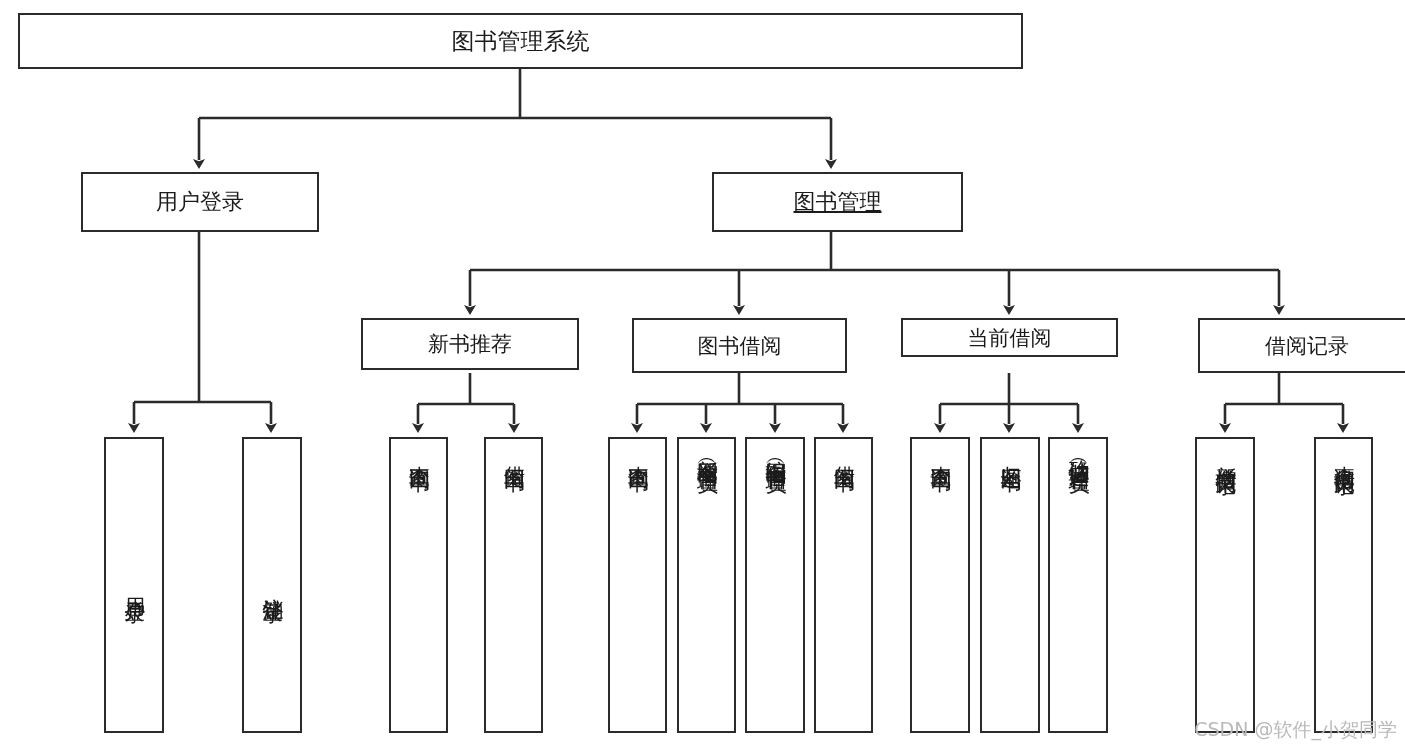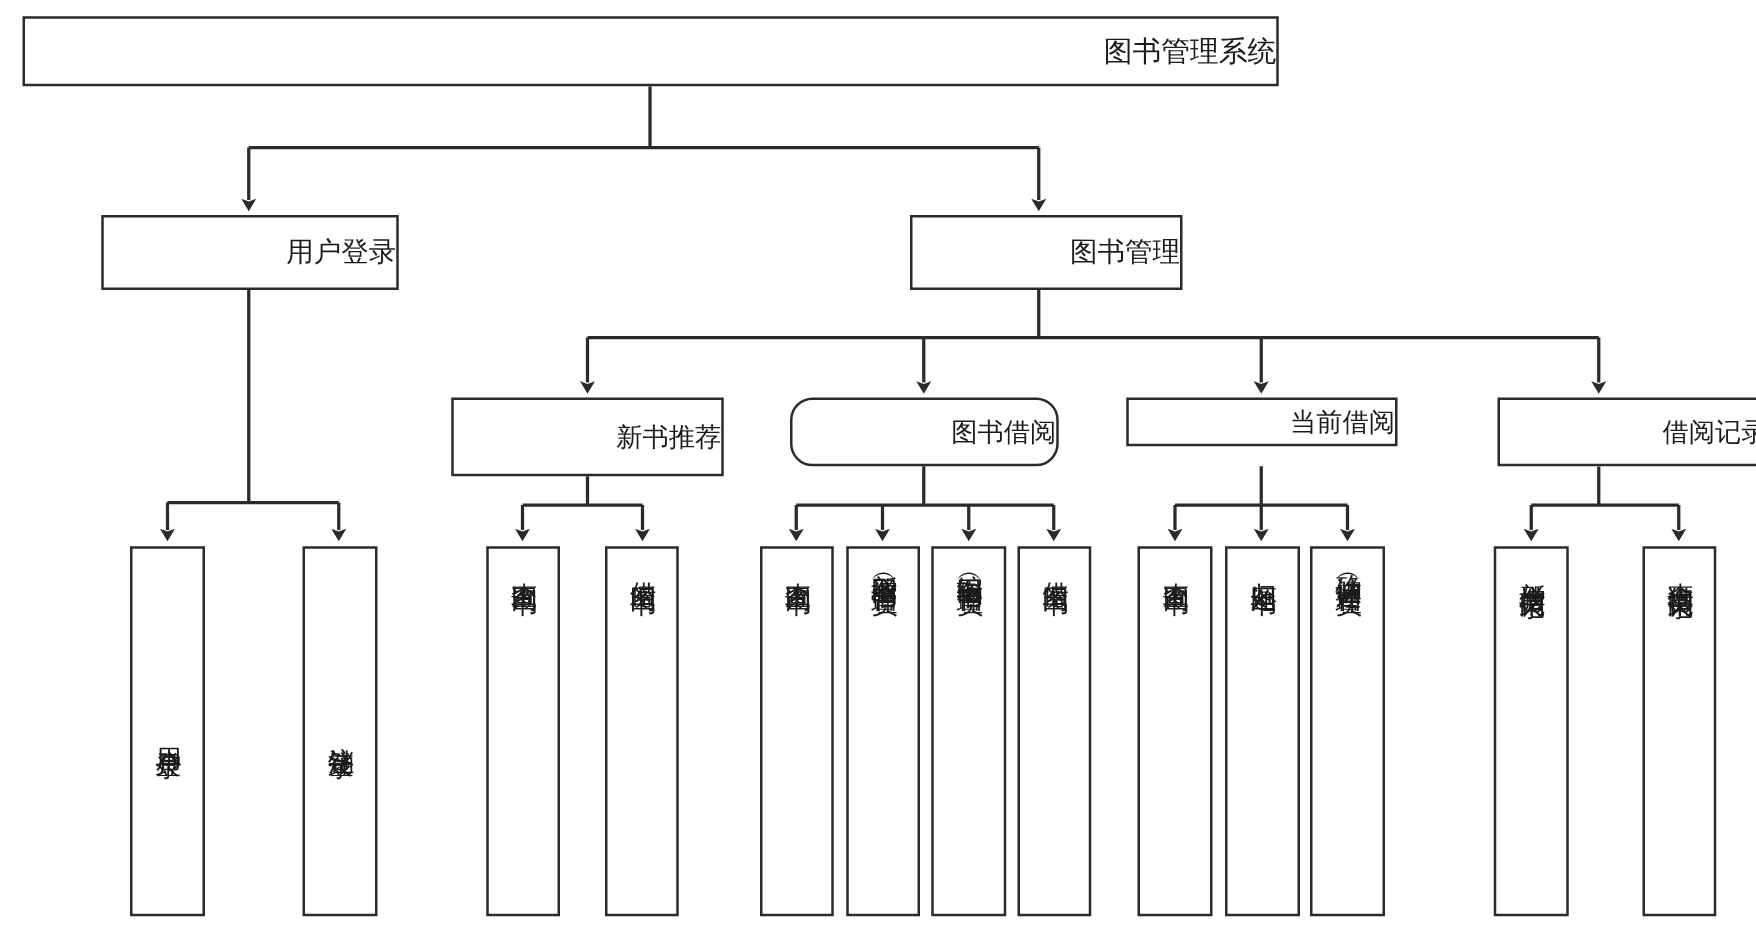--- a/index.html
+++ b/index.html
@@ -26,21 +26,21 @@
     height: 747px;
   }
   
   .node {
     position: absolute;
     box-sizing: border-box;
     background: #ffffff;
     border: 2px solid #2b2b2b;
     display: flex;
     align-items: center;
-    justify-content: flex-end;
+    justify-content: center;
     color: #1b1b1b;
     z-index: 3;
   }
   .node.root {
     font-size: 23px;
   }
   .node.level2 {
     font-size: 22px;
   }
   .node.level3 {
@@ -146,27 +146,27 @@
     </g>
   </svg>
 
   <div id="nodes-layer">
       <div class="node root" style="left: 18px; top: 13px; width: 1005px; height: 56px;">
         <span>图书管理系统</span>
       </div>
       <div class="node level2" style="left: 81px; top: 172px; width: 238px; height: 60px;">
         <span>用户登录</span>
       </div>
-      <div class="node level2" style="left: 728px; top: 172px; width: 218px; height: 60px;">
+      <div class="node level2" style="left: 712px; top: 172px; width: 251px; height: 60px; text-decoration: underline;">
         <span>图书管理</span>
       </div>
-      <div class="node level3" style="left: 361px; top: 318px; width: 218px; height: 63px;">
+      <div class="node level3" style="left: 361px; top: 318px; width: 218px; height: 52px;">
         <span>新书推荐</span>
       </div>
-      <div class="node level3" style="left: 632px; top: 318px; width: 215px; height: 55px; border-radius: 18px;">
+      <div class="node level3" style="left: 632px; top: 318px; width: 215px; height: 55px;">
         <span>图书借阅</span>
       </div>
       <div class="node level3" style="left: 901px; top: 318px; width: 217px; height: 39px;">
         <span>当前借阅</span>
       </div>
       <div class="node level3" style="left: 1170px; top: 318px; width: 218px; height: 55px; margin-left: 28px;">
         <span>借阅记录</span>
       </div>
       <div class="node leaf short" style="left: 104px; top: 437px; width: 60px; height: 296px;">
         <span class="vtext">用户登录</span>
@@ -202,14 +202,15 @@
         <span class="vtext">确认归还（管理员）</span>
       </div>
       <div class="node leaf mid" style="left: 1195px; top: 437px; width: 60px; height: 296px;">
         <span class="vtext">新增借阅记录</span>
       </div>
       <div class="node leaf mid" style="left: 1314px; top: 437px; width: 59px; height: 296px;">
         <span class="vtext">查询借阅记录</span>
       </div>
     </div>
 
+  <div id="watermark">CSDN @软件_小贺同学</div>
 
 </div>
 
 </body></html>

